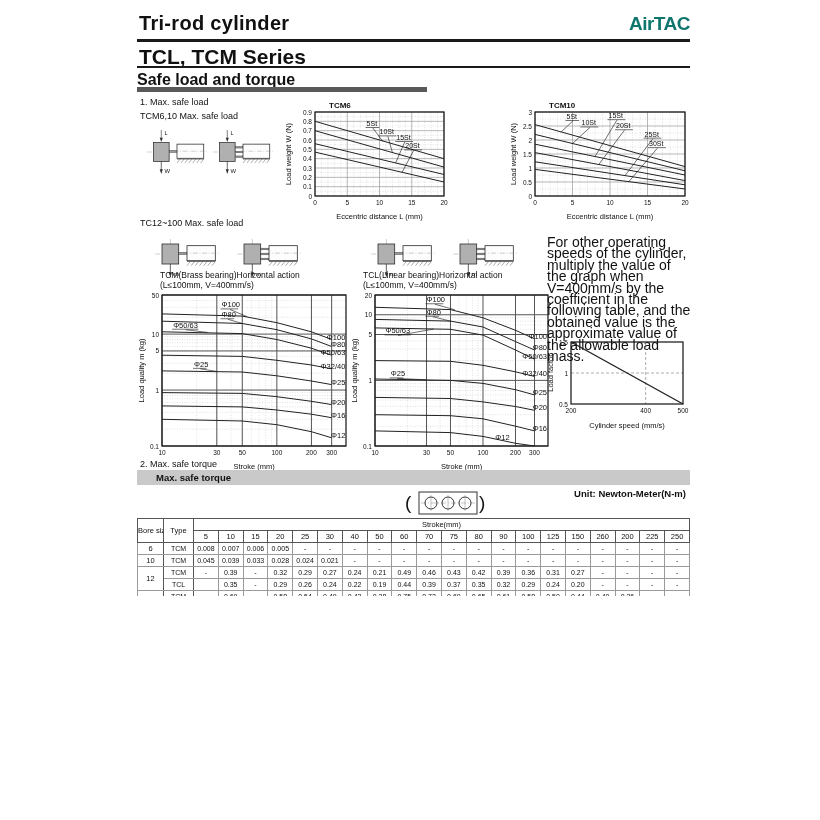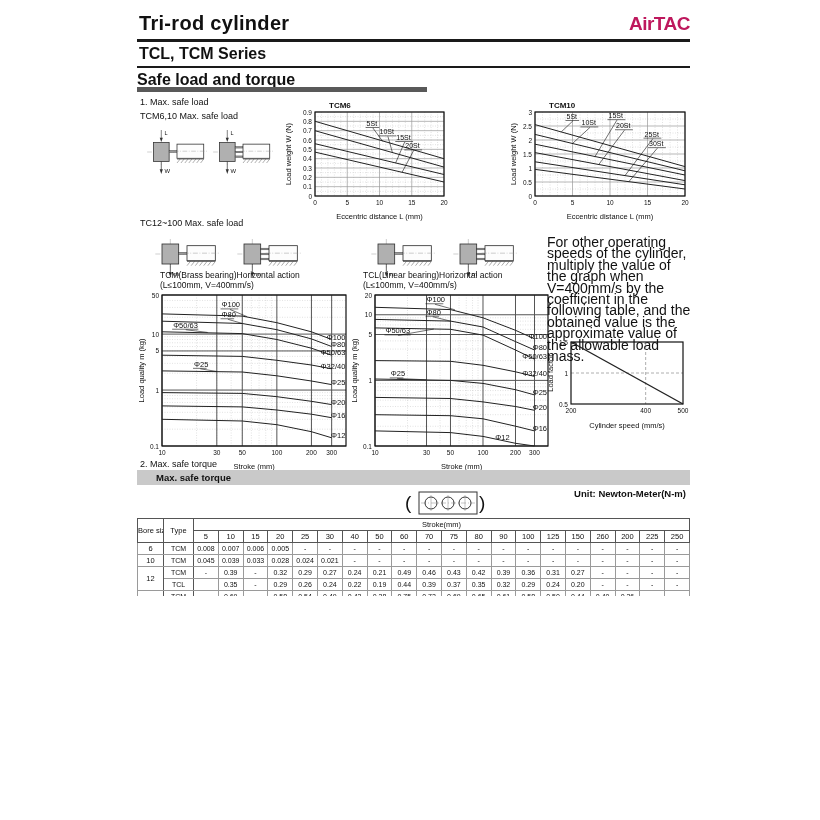--- a/index.html
+++ b/index.html
@@ -1,22 +1,22 @@
 <!DOCTYPE html>
 <html><head>
 <meta charset="utf-8">
 <style>
   html,body{margin:0;padding:0;background:#fff;}
   body{width:820px;height:820px;font-family:"Liberation Sans",sans-serif;color:#111;}
   .page{position:relative;width:820px;height:596px;background:#fff;overflow:hidden;}
   .abs{position:absolute;}
   .hdr-title{left:139px;top:12px;font-size:20px;font-weight:bold;letter-spacing:.3px;}
-  .hdr-logo{left:590px;top:13px;width:100px;text-align:right;color:#be185d;font-size:19px;font-weight:bold;letter-spacing:-0.5px;}
+  .hdr-logo{left:590px;top:13px;width:100px;text-align:right;color:#0f766e;font-size:19px;font-weight:bold;letter-spacing:-0.5px;}
   .rule1{left:137px;top:39px;width:553px;height:2.5px;background:#1a1a1a;}
-  .hdr-series{left:139px;top:45px;font-size:16px;font-weight:bold;}
+  .hdr-series{left:139px;top:45px;font-size:21px;font-weight:bold;}
   .hdr-bore{left:252px;top:50px;font-size:11px;font-weight:bold;}
   .rule2{left:137px;top:66px;width:553px;height:1.5px;background:#1a1a1a;}
   .section-head{left:137px;top:71px;font-size:16px;font-weight:bold;}
   .section-underline{left:137px;top:87px;width:290px;height:5px;background:#595959;}
   .small-lbl{font-size:9px;}
   .chart-cap{font-size:8.5px;}
   .note{left:547px;top:237px;width:146px;font-size:14px;line-height:11.4px;}
   .torque-bar{left:137px;top:470px;width:553px;height:15px;background:#c9c9c9;display:flex;align-items:center;justify-content:space-between;}
   .torque-bar .lt{font-size:9.5px;font-weight:bold;padding-left:19px;}
   .torque-bar .rt{font-size:9.5px;font-weight:bold;padding-right:4px;margin-top:31px;}

